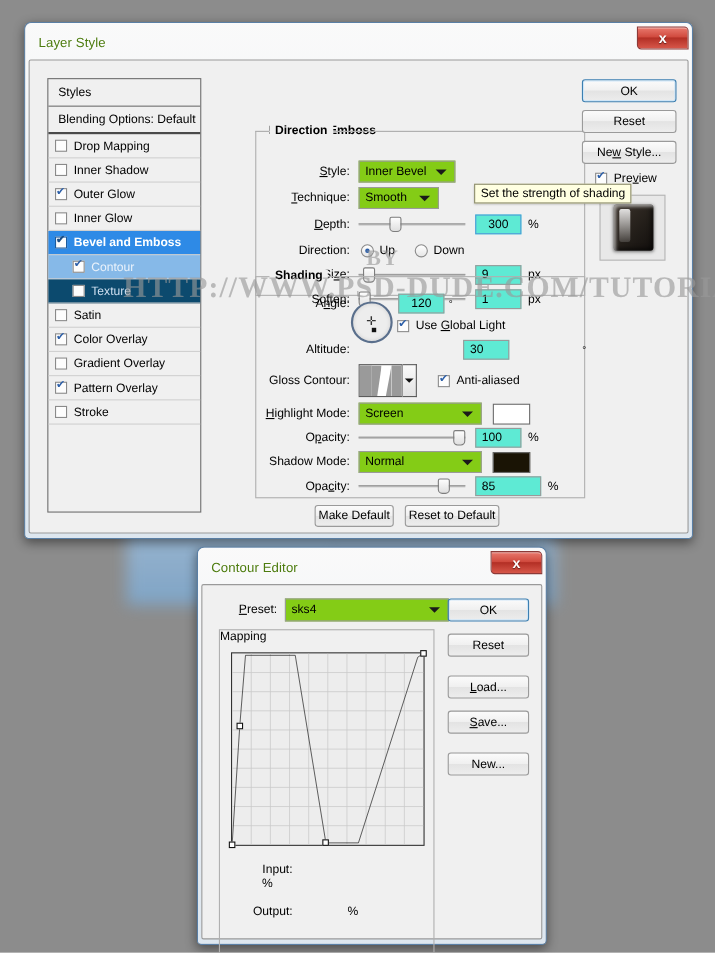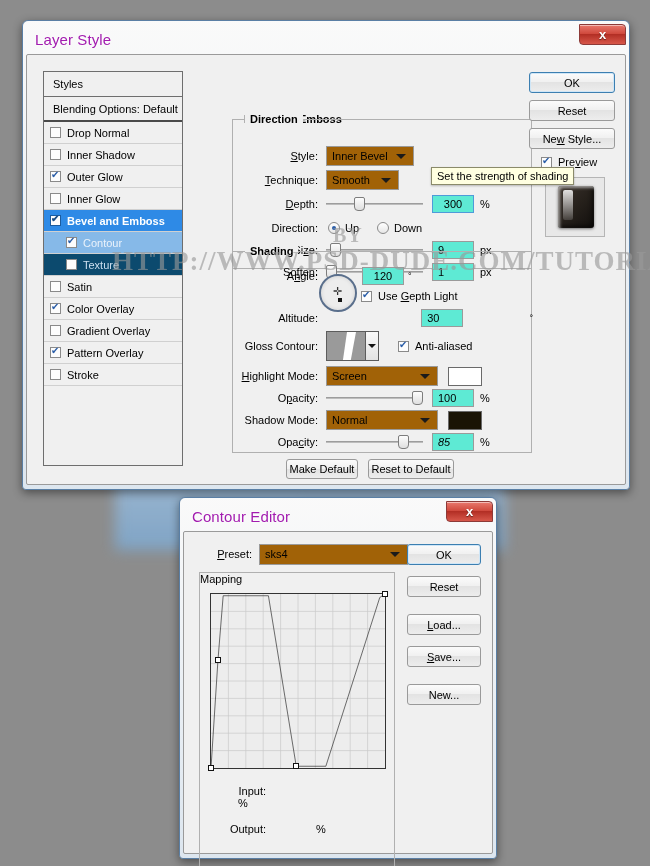--- a/index.html
+++ b/index.html
@@ -60,21 +60,21 @@
     position:absolute; inset:0;
     border-radius:6px 6px 4px 4px;
     background: linear-gradient(180deg, rgba(255,255,255,.65), rgba(205,222,238,.55));
     pointer-events:none;
   }
   .titlebar {
     position:relative; height:30px;
     display:flex; align-items:center;
   }
   .title-text {
-    margin-left:9px; font-size:15px; color:#a21caf; letter-spacing:.1px;
+    margin-left:9px; font-size:12px; color:#4d7c0f; letter-spacing:.1px;
     text-shadow: 0 0 3px #fff, 0 0 5px #fff;
     z-index:3;
   }
   .close-btn {
     position:absolute; right:0px; top:0px; width:47px; height:21px;
     border:1px solid #8d3a38; border-radius:0 4px 0 4px;
     background: linear-gradient(180deg,#e9796e 0%, #d04a3e 45%, #b32f25 50%, #d7574a 100%);
     display:flex; align-items:center; justify-content:center;
     color:#fff; font-weight:bold; font-size:13px;
     text-shadow:0 1px 1px rgba(0,0,0,.5);
@@ -137,21 +137,21 @@
     position:absolute; font-weight:bold; font-size:11px; background:#f0f0f0;
     padding:0 4px;
   }
 
   .row { position:absolute; display:flex; align-items:center; height:20px; }
   .lbl { text-align:right; font-size:11px; }
   .u { text-decoration:underline; }
 
   
   .combo {
-    height:20px; background:#a16207; border:1px solid #9a9a9a;
+    height:20px; background:#84cc16; border:1px solid #9a9a9a;
     display:flex; align-items:center; padding-left:5px; font-size:11px;
     position:relative;
   }
   .combo .arr {
     position:absolute; right:7px; top:50%; margin-top:-2px;
     width:0;height:0;border-left:5px solid transparent;border-right:5px solid transparent;
     border-top:5px solid #1a1a1a;
   }
   .num {
     height:18px; background:#5eead4; border:1px solid #9a9a9a;
@@ -286,21 +286,21 @@
 
     <div class="blue-strip" style="left:88px; top:190px;"></div>
     <div class="blue-strip2" style="left:88px; top:214px;"></div>
 
     <div class="styles-list">
       <div class="sl-head">Styles</div>
       <div class="sl-head b2">Blending Options: Default</div>
       <div id="styles-items">
           <div class="sl-item">
             <span class="cb"></span>
-            <span>Drop Normal</span>
+            <span>Drop Mapping</span>
           </div>
           <div class="sl-item">
             <span class="cb"></span>
             <span>Inner Shadow</span>
           </div>
           <div class="sl-item">
             <span class="cb on"></span>
             <span>Outer Glow</span>
           </div>
           <div class="sl-item">
@@ -416,21 +416,21 @@
         <span class="unit" style="font-size:9px;margin-left:4px;">°</span>
       </div>
 
       <div class="dial" style="left:86px; top:22px;">
         <span class="cross">✛</span>
         <span class="dot"></span>
       </div>
 
       <div class="row" style="left:128px; top:34px;">
         <span class="cb on"></span>
-        <span><span>Use </span><span class="u">G</span><span>epth Light</span></span>
+        <span><span>Use </span><span class="u">G</span><span>lobal Light</span></span>
       </div>
 
       <div class="row" style="left:0px; top:56px; width:300px;justify-content:space-between;">
         <span class="lbl" style="width:85px;">Altitude:</span>
         <div class="num" style="margin-left:41px; width:42px;justify-content:flex-start;padding-left:5px;">30</div>
         <span class="unit" style="font-size:9px;margin-left:4px;">°</span>
       </div>
 
       <div class="row" style="left:0px; top:78px; width:300px; height:32px;">
         <span class="lbl" style="width:85px;">Gloss Contour:</span>
@@ -478,21 +478,21 @@
         </div>
         <span class="swatch" style="margin-left:10px;background:#1a1405;"></span>
       </div>
 
       <div class="row" style="left:0px; top:180px; width:300px;">
         <span class="lbl" style="width:85px;">Opa<span class="u">c</span>ity:</span>
         <div class="slider" style="margin-left:8px; width:97px;">
           <div class="track"></div>
           <div class="thumb" style="left:72px;"></div>
         </div>
-        <div class="num" style="margin-left:9px; width:42px;justify-content:flex-start;padding-left:5px;font-style:italic;">85</div>
+        <div class="num" style="margin-left:9px; width:60px;justify-content:flex-start;padding-left:5px;">85</div>
         <span class="unit">%</span>
       </div>
     </div>
 
     <div class="btn" style="position:absolute;left:259px;top:404px;width:72px;height:20px;">Make Default</div>
     <div class="btn" style="position:absolute;left:341px;top:404px;width:86px;height:20px;">Reset to Default</div>
 
     <div class="btn primary" style="position:absolute;left:502px;top:17px;width:86px;height:21px;">OK</div>
     <div class="btn" style="position:absolute;left:502px;top:45px;width:86px;height:21px;">Reset</div>
     <div class="btn" style="position:absolute;left:502px;top:73px;width:86px;height:21px;">

